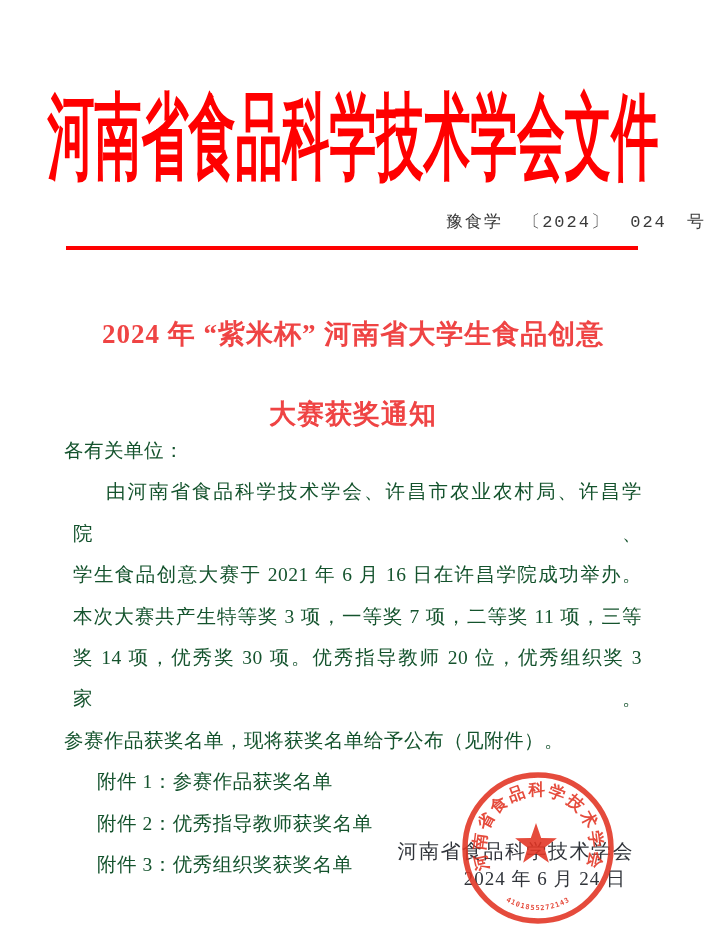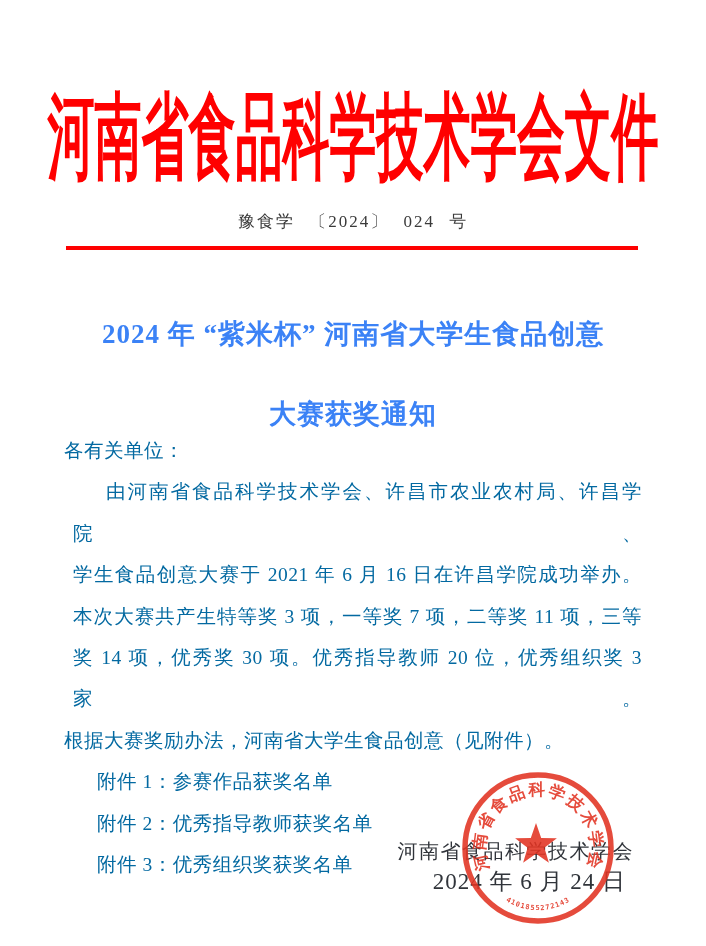--- a/index.html
+++ b/index.html
@@ -14,48 +14,48 @@
   .agency-header{
     position:absolute;top:84px;left:0;right:0;height:106px;
     line-height:106px;text-align:center;
     font-size:47px;font-weight:bold;color:#ff0000;
     transform:scaleY(2.0);transform-origin:50% 50%;
     white-space:nowrap;
     font-family:"Liberation Serif","DejaVu Serif",serif;
   }
   .doc-number{
     position:absolute;top:210px;left:0;right:0;
-    text-align:center;font-size:17px;color:#3a3a3a;
-    letter-spacing:2px;word-spacing:8px;
+    text-align:right;font-size:17px;color:#3a3a3a;
+    letter-spacing:2px;word-spacing:8px;font-family:Liberation Mono, monospace;
   }
   .red-rule{
     position:absolute;top:246px;left:66px;width:572px;height:4px;
     background:#fe0000;
   }
   .doc-title{
     position:absolute;top:316px;left:0;right:0;
-    text-align:center;font-weight:bold;color:#3b82f6;
+    text-align:center;font-weight:bold;color:#ef4444;
     font-size:27px;letter-spacing:1px;
   }
   .doc-title .t2{margin-top:44px;}
   .body-block{
     position:absolute;left:64px;top:430px;width:578px;
-    font-size:19.5px;line-height:41.4px;color:#0369a1;
+    font-size:19.5px;line-height:41.4px;color:#14532d;
     letter-spacing:0.5px;
   }
   .jline{text-align:justify;text-align-last:justify;margin-left:9px;}
   .indent{text-indent:33px;}
   .attachment{padding-left:33px;}
   .sig-name{
     position:absolute;top:838px;right:72px;
     font-size:20px;letter-spacing:1.5px;color:#30343a;
   }
   .sig-date{
     position:absolute;top:866px;right:80px;
-    font-size:23px;letter-spacing:1px;color:#30343a;
+    font-size:19px;letter-spacing:1px;color:#30343a;
   }
   .seal{
     position:absolute;left:458px;top:768px;width:160px;height:160px;
     opacity:0.88;
   }
   .seal text{
     font-family:"Liberation Serif","DejaVu Serif",serif;
     font-weight:bold;
   }
   .seal .ring-text{font-size:16.5px;letter-spacing:2.5px;}
@@ -76,21 +76,21 @@
     <div class="t1">2024 年 “紫米杯” 河南省大学生食品创意</div>
     <div class="t2">大赛获奖通知</div>
   </div>
 
   <div class="body-block">
     <div class="salutation">各有关单位：</div>
     <div class="jline indent">由河南省食品科学技术学会、许昌市农业农村局、许昌学院、</div>
     <div class="jline">学生食品创意大赛于 2021 年 6 月 16 日在许昌学院成功举办。</div>
     <div class="jline">本次大赛共产生特等奖 3 项，一等奖 7 项，二等奖 11 项，三等</div>
     <div class="jline">奖 14 项，优秀奖 30 项。优秀指导教师 20 位，优秀组织奖 3 家。</div>
-    <div>根据大赛奖励办法，河南省大学生食品创意（见附件）。</div>
+    <div>参赛作品获奖名单，现将获奖名单给予公布（见附件）。</div>
     <div class="attachment">附件 1：参赛作品获奖名单</div>
     <div class="attachment">附件 2：优秀指导教师获奖名单</div>
     <div class="attachment">附件 3：优秀组织奖获奖名单</div>
   </div>
 
   <div class="sig-name">河南省食品科学技术学会</div>
 
   <div class="sig-date">2024 年 6 月 24 日</div>
 
   <svg class="seal" viewBox="0 0 160 160">

